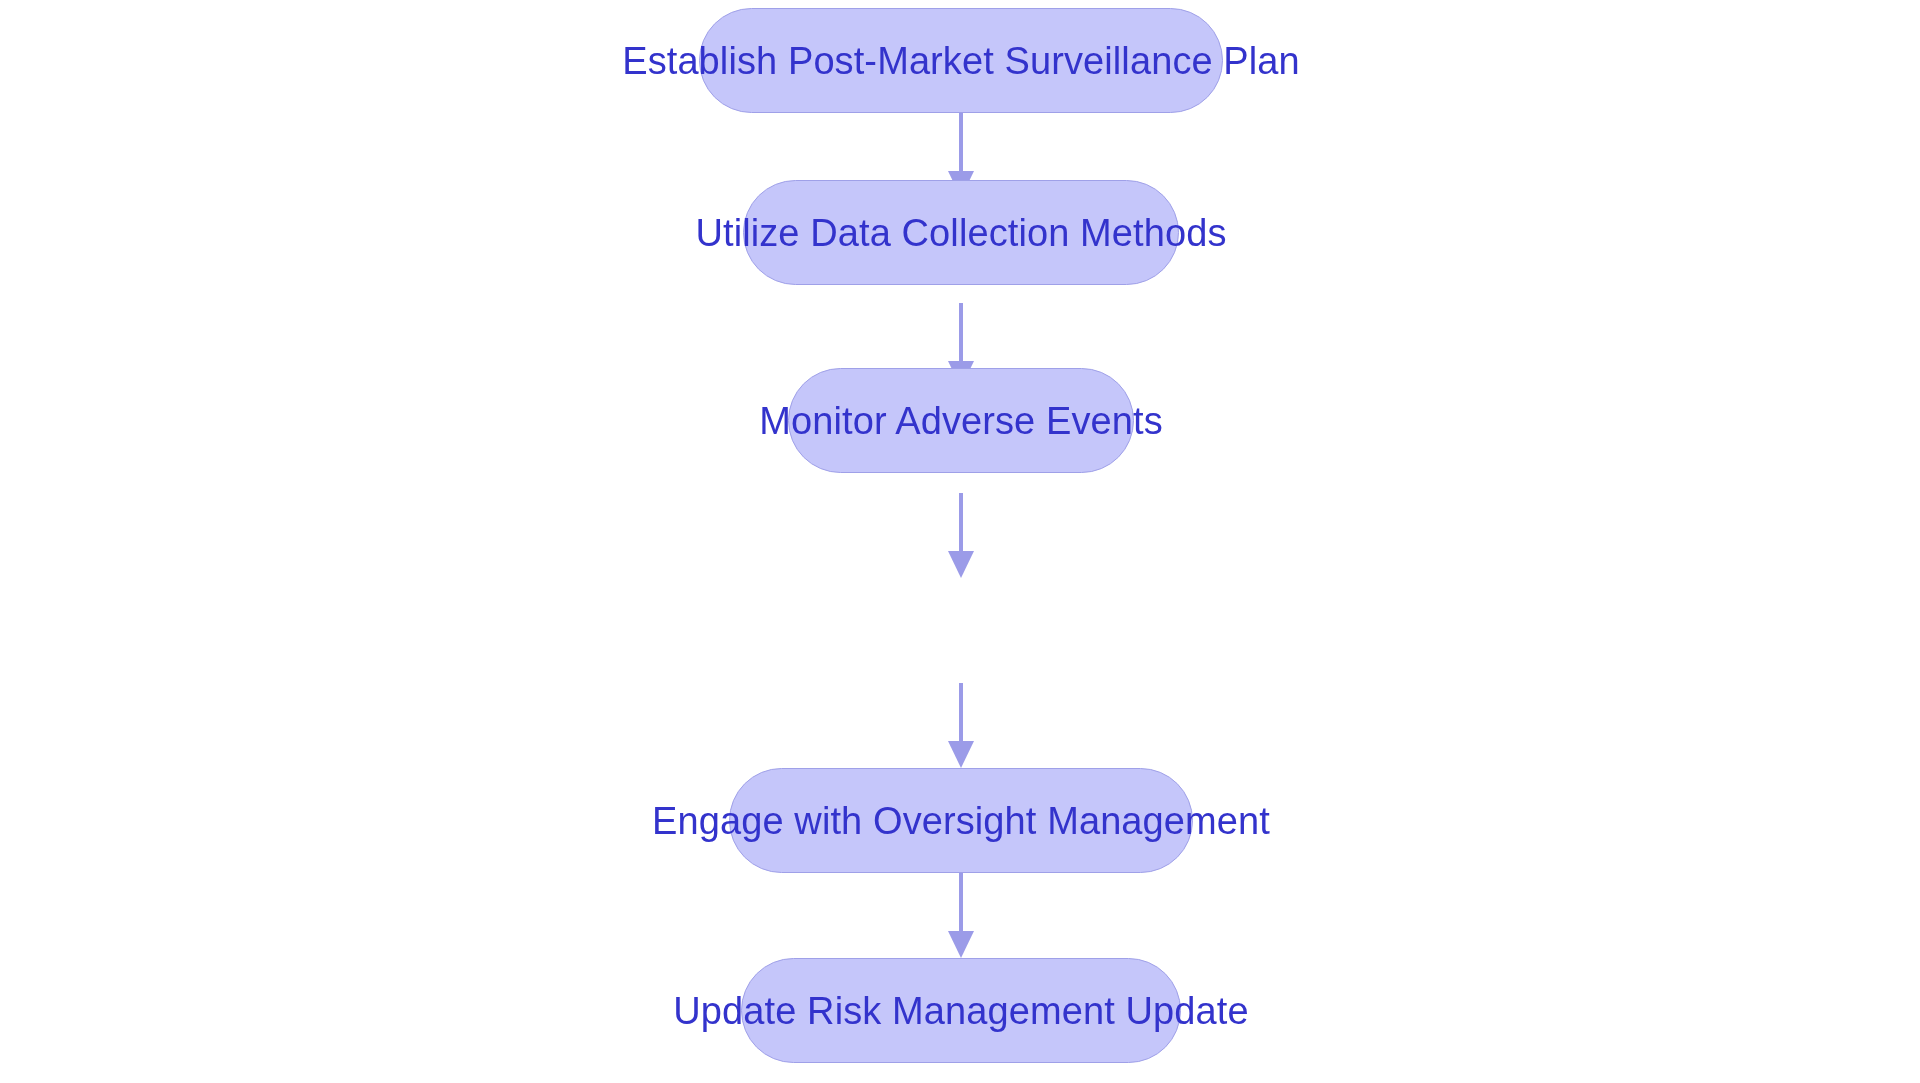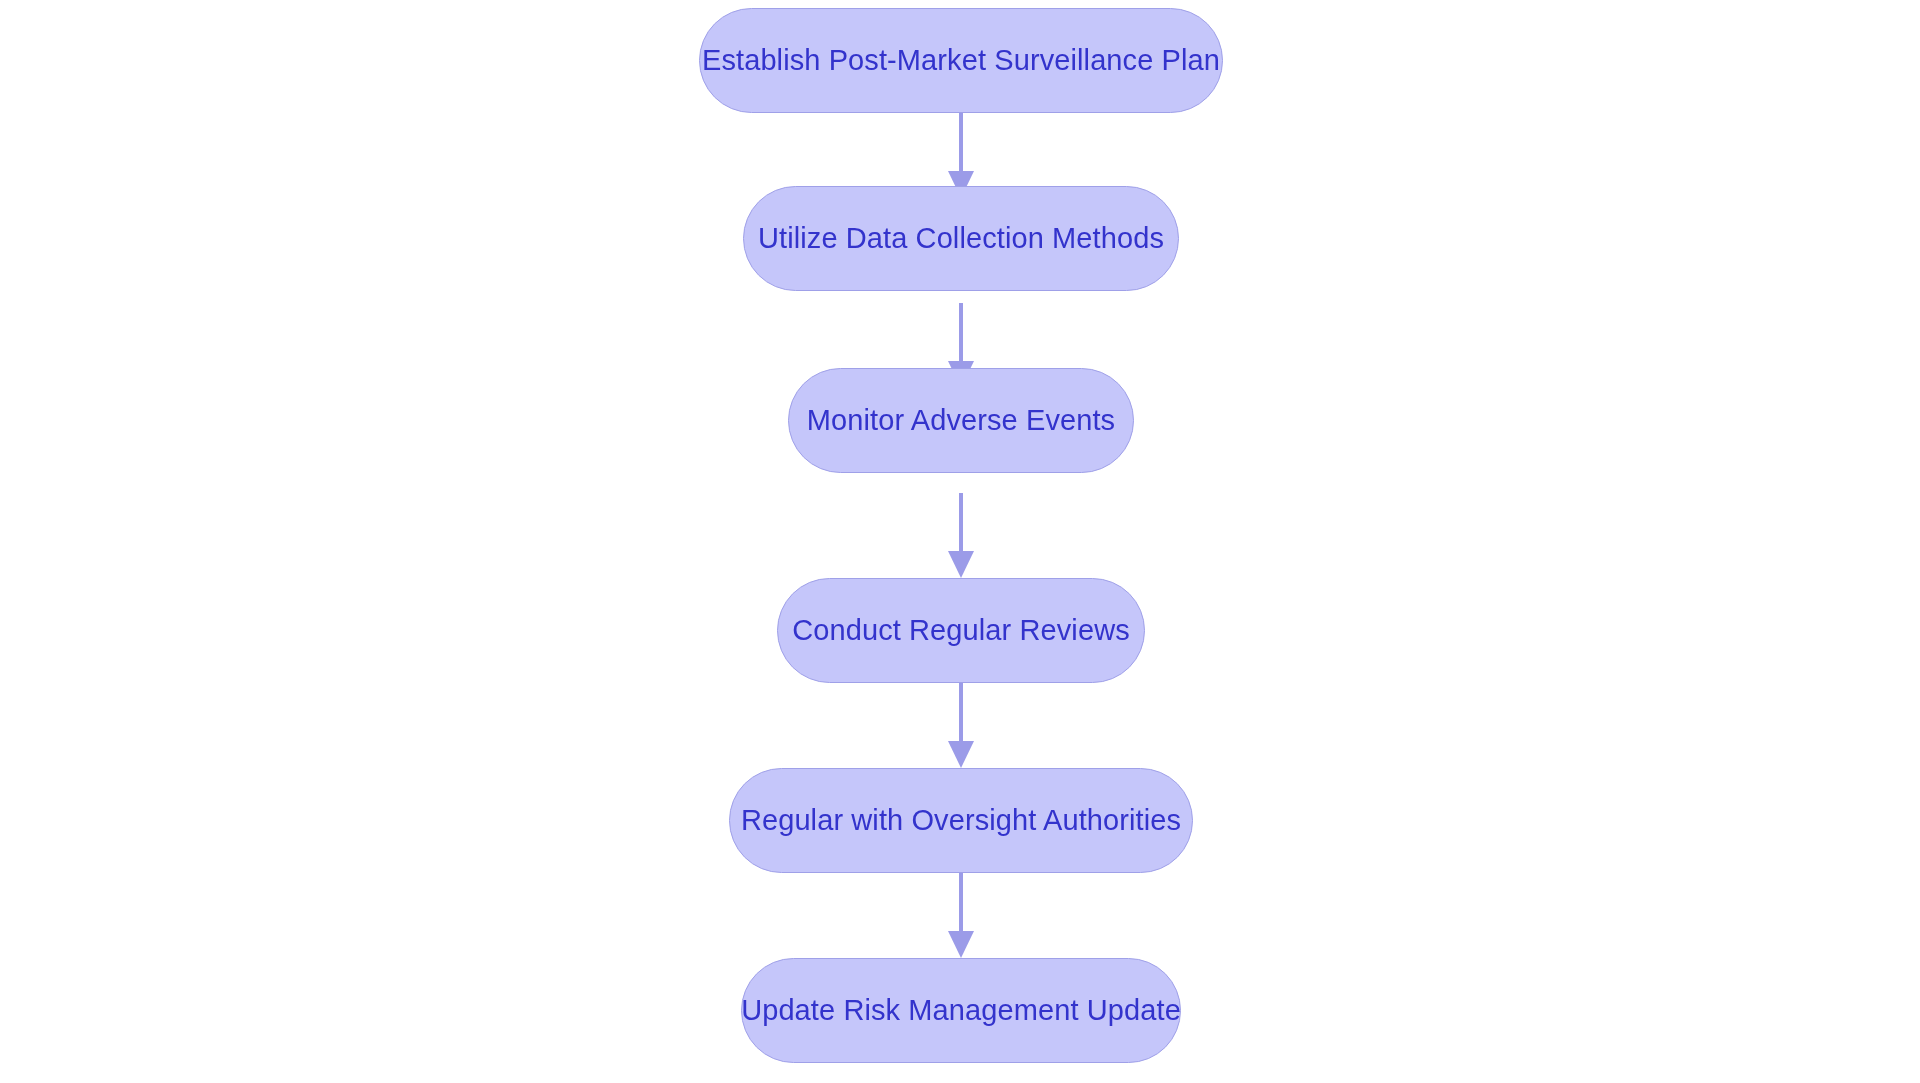--- a/index.html
+++ b/index.html
@@ -40,30 +40,30 @@
     background: #c5c6fa;
     border: 1.5px solid #9fa0e8;
     display: flex;
     align-items: center;
     justify-content: center;
     transform: translateX(-50%);
     left: 961px;
   }
   .flow-node .node-label {
     color: #3333cc;
-    font-size: 29px;
+    font-size: 38px;
     font-weight: 400;
     letter-spacing: 0.1px;
     line-height: 1;
     white-space: nowrap;
     font-family: "Liberation Sans", "DejaVu Sans", sans-serif;
   }
 
   .node-0 { top: 8px;   width: 524px; }
-  .node-1 { top: 186px; width: 436px; align-items: center; }
+  .node-1 { top: 180px; width: 436px; align-items: center; }
   .node-2 { top: 368px; width: 346px; }
   .node-3 { top: 578px; width: 368px; }
   .node-4 { top: 768px; width: 464px; }
   .node-5 { top: 958px; width: 440px; }
 
   
   .flow-arrow {
     position: absolute;
     left: 961px;
     transform: translateX(-50%);
@@ -123,31 +123,28 @@
 
     <div class="flow-node node-2">
       <span class="node-label">Monitor Adverse Events</span>
     </div>
 
     <div class="flow-arrow arrow-2">
       <div class="arrow-line"></div>
       <div class="arrow-head"></div>
     </div>
 
-    <div class="flow-node node-3">
-      <span class="node-label">Conduct Regular Reviews</span>
-    </div>
 
     <div class="flow-arrow arrow-3">
       <div class="arrow-line"></div>
       <div class="arrow-head"></div>
     </div>
 
     <div class="flow-node node-4">
-      <span class="node-label">Regular with Oversight Authorities</span>
+      <span class="node-label">Engage with Oversight Management</span>
     </div>
 
     <div class="flow-arrow arrow-4">
       <div class="arrow-line"></div>
       <div class="arrow-head"></div>
     </div>
 
     <div class="flow-node node-5">
       <span class="node-label">Update Risk Management Update</span>
     </div>

